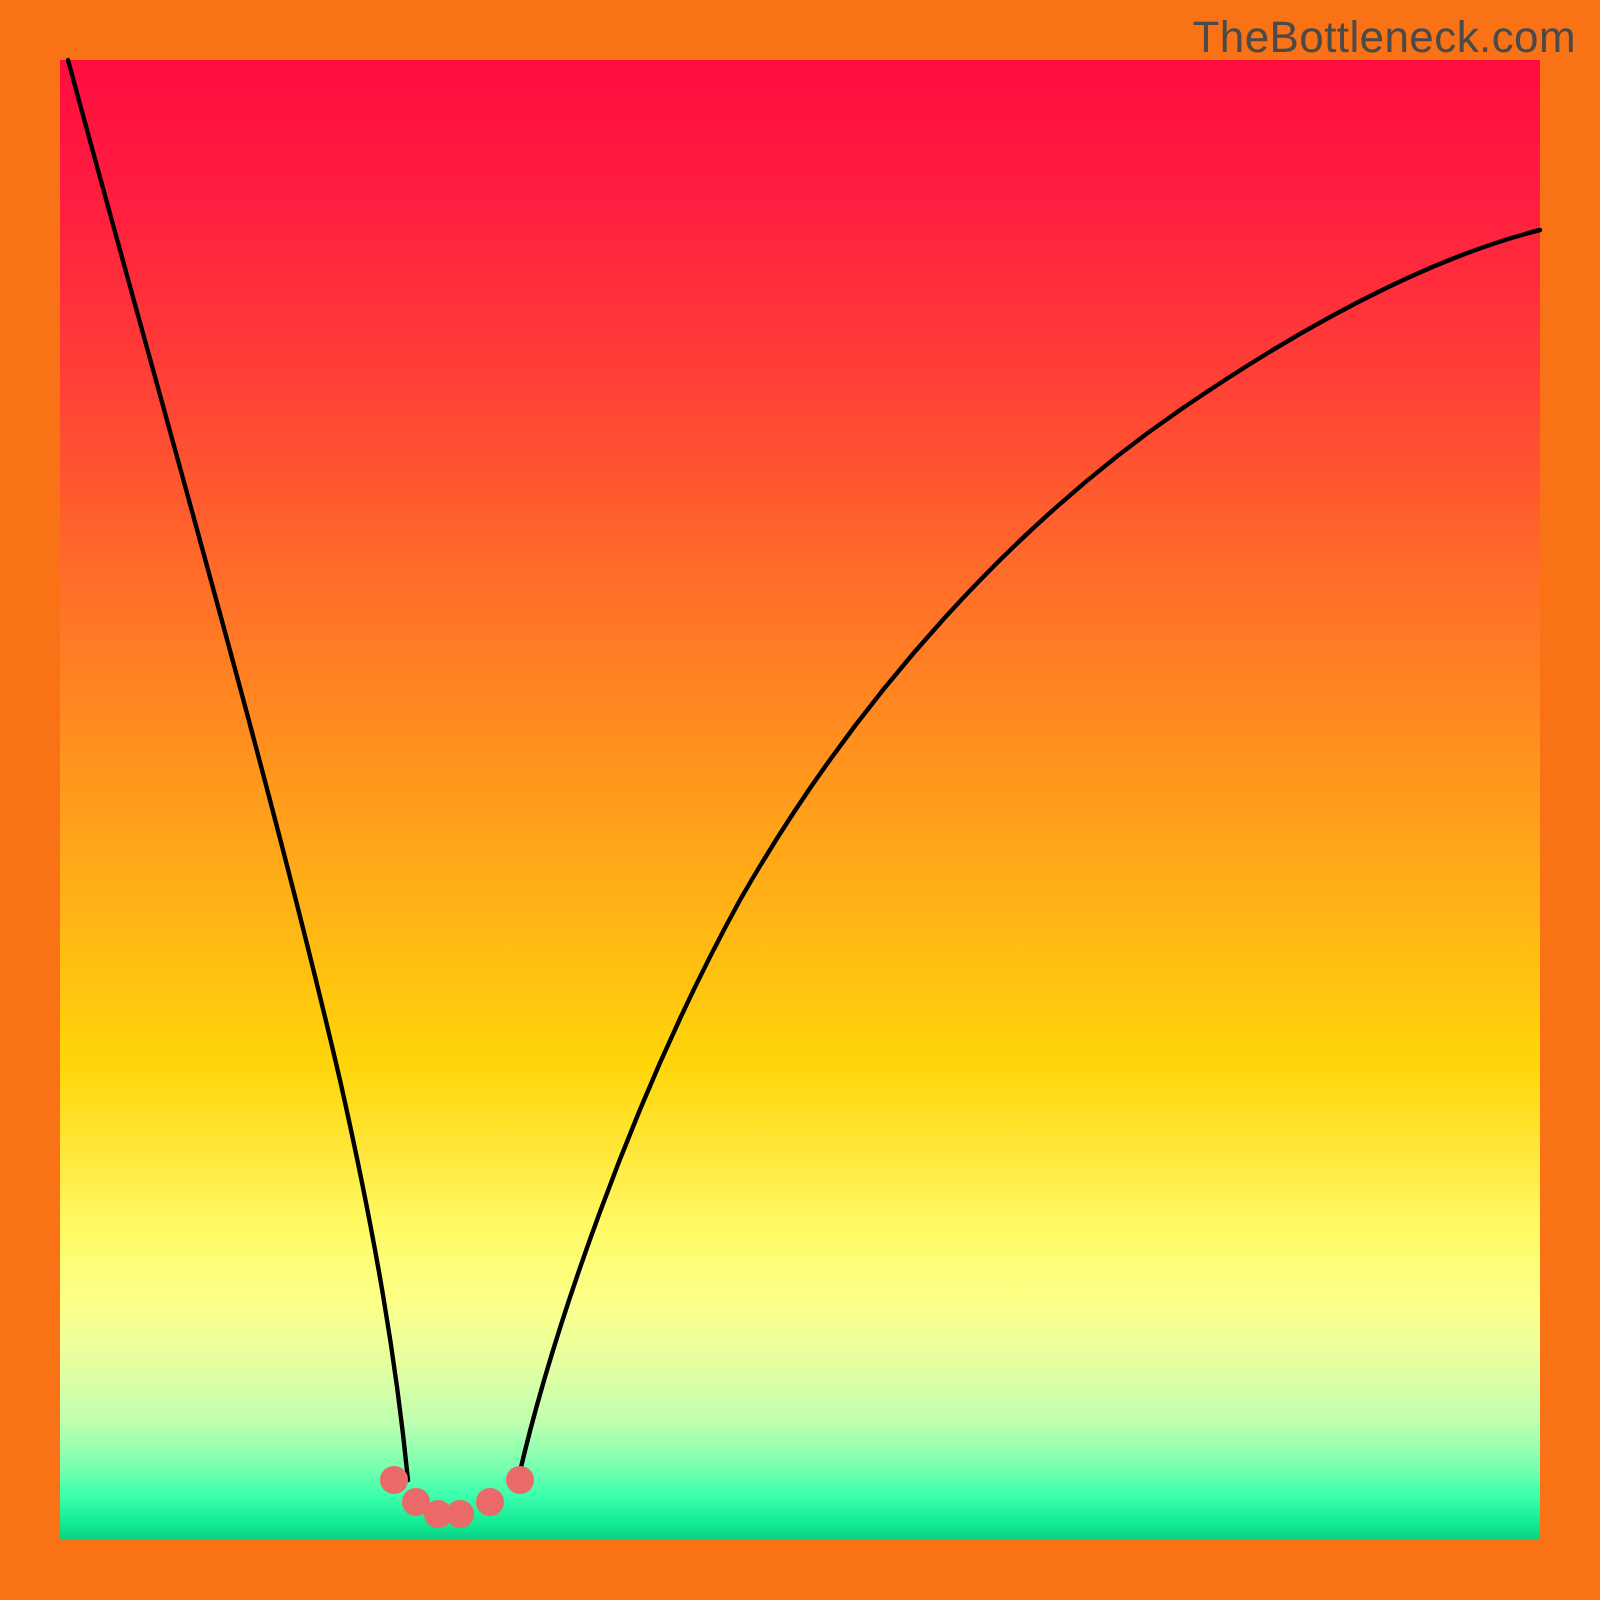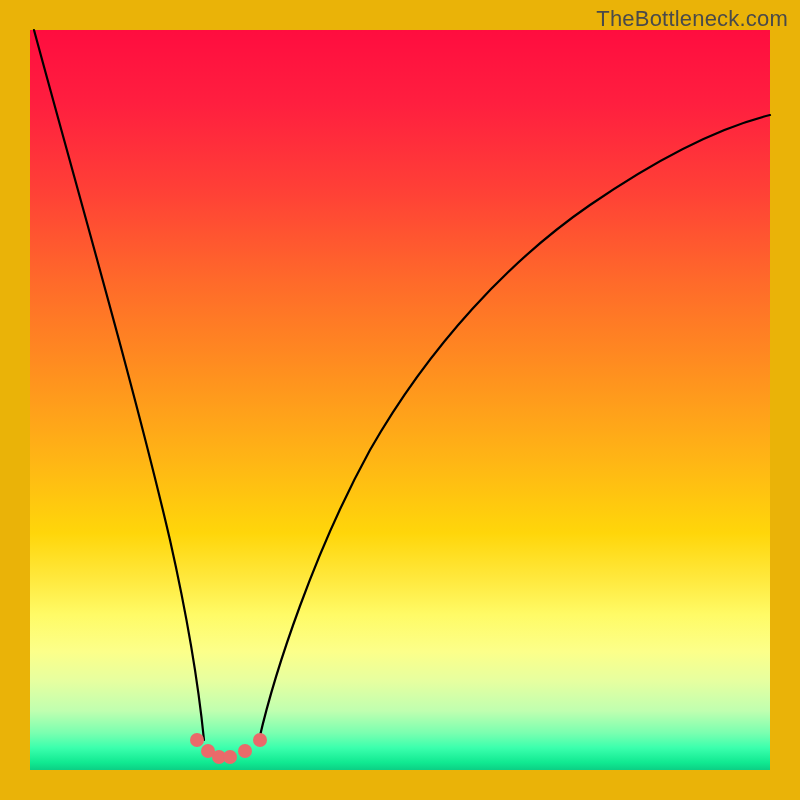--- a/index.html
+++ b/index.html
@@ -7,21 +7,21 @@
     padding: 0;
     width: 800px;
     height: 800px;
     background: #000000;
     overflow: hidden;
   }
   .outer {
     position: relative;
     width: 800px;
     height: 800px;
-    background: #eab308;
+    background: #f97316;
   }
   .plot-area {
     position: absolute;
     left: 30px;
     top: 30px;
     width: 740px;
     height: 740px;
     
     background: linear-gradient(
       to bottom,

